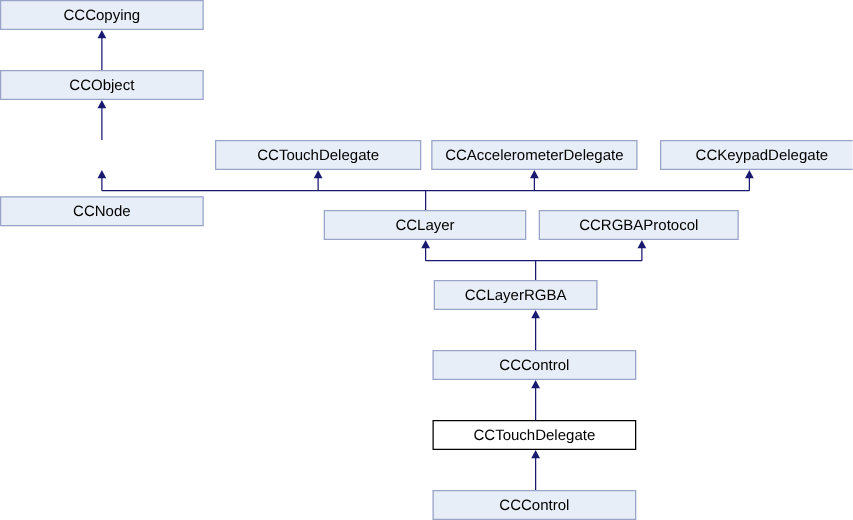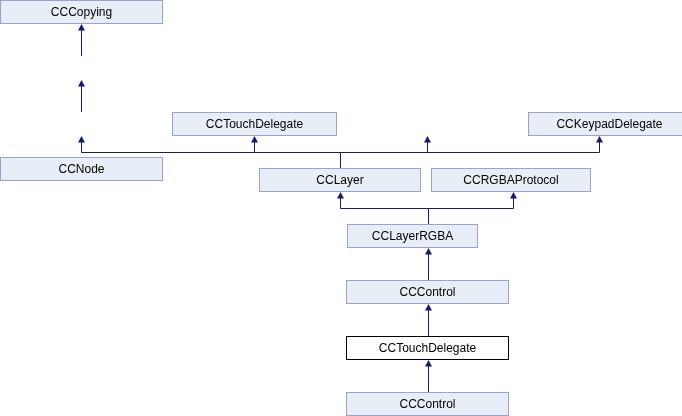--- a/index.html
+++ b/index.html
@@ -106,22 +106,24 @@
       <polygon class="arrow-head" points="428.5,304 425,310.5 432,310.5"></polygon>
     </g>
 
     <g>
       <path class="edge-line" d="M428.5,366 V392"></path>
       <polygon class="arrow-head" points="428.5,360 425,366.5 432,366.5"></polygon>
     </g>
   </svg>
 
   <div class="node" id="n-cccopying">CCCopying</div>
+  <div class="node" id="n-ccobject">CCObject</div>
   <div class="node" id="n-ccnode">CCNode</div>
   <div class="node" id="n-cctouchdelegate">CCTouchDelegate</div>
+  <div class="node" id="n-ccaccelerometerdelegate">CCAccelerometerDelegate</div>
   <div class="node" id="n-cckeypaddelegate">CCKeypadDelegate</div>
   <div class="node" id="n-cclayer">CCLayer</div>
   <div class="node" id="n-ccrgbaprotocol">CCRGBAProtocol</div>
   <div class="node" id="n-cclayerrgba">CCLayerRGBA</div>
   <div class="node" id="n-cccontrol">CCControl</div>
   <div class="node current" id="n-cccontrolbutton">CCTouchDelegate</div>
   <div class="node" id="n-cceditbox">CCControl</div>
 
 </div>
 

